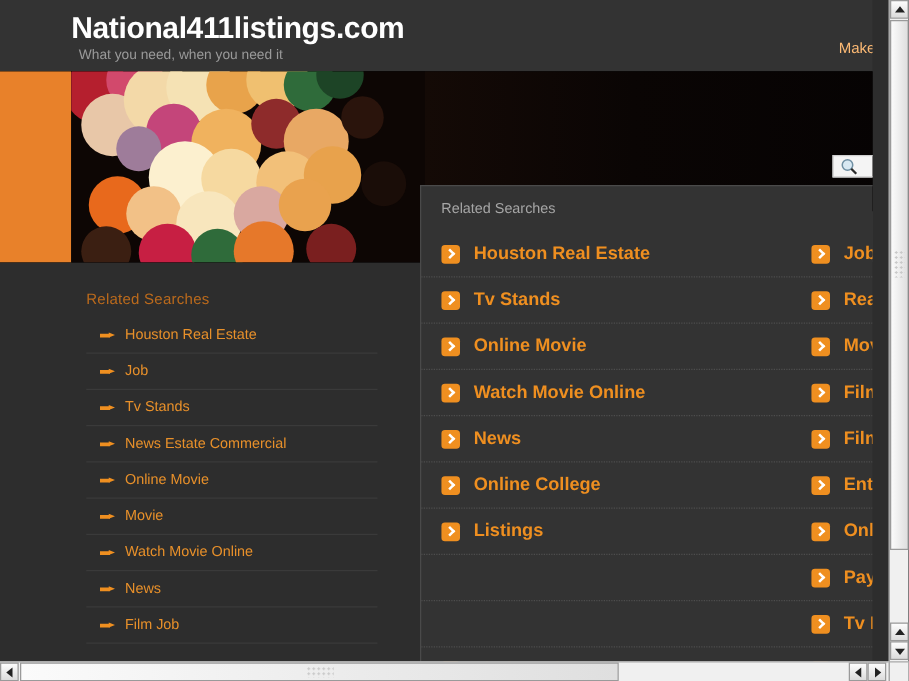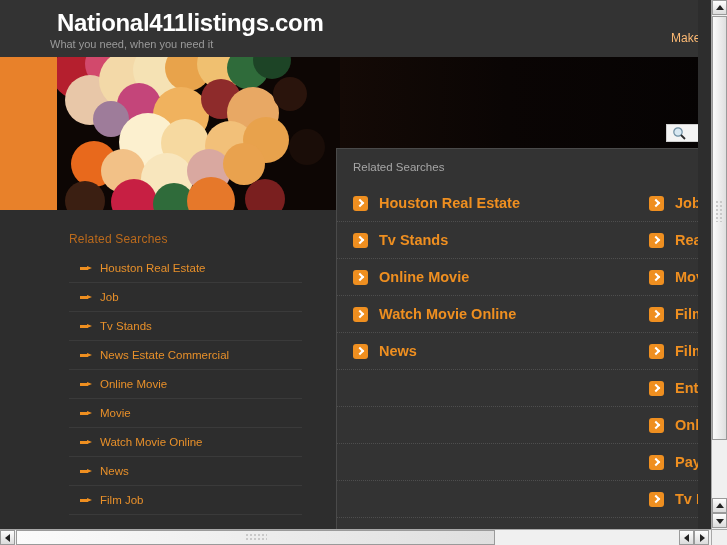--- a/index.html
+++ b/index.html
@@ -37,21 +37,21 @@
     position: absolute;
     left: 57px; top: 9px;
     color: #ffffff;
     font-size: 24px;
     font-weight: bold;
     letter-spacing: -0.3px;
     white-space: nowrap;
   }
   .site-tagline {
     position: absolute;
-    left: 50px; top: 38px;
+    left: 63px; top: 38px;
     color: #9a9a9a;
     font-size: 11px;
     white-space: nowrap;
   }
   .header-nav {
     position: absolute;
     right: 0px; top: 31px;
     width: 40px;
     overflow: hidden;
     color: #fdba74;
@@ -451,27 +451,35 @@
             <span class="sq-icon"></span>
             <span>News</span>
           </div>
           <div class="ov-cell right">
             <span class="sq-icon"></span>
             <span>Film Jo</span>
           </div>
         </div>
 
         <div class="overlay-row">
+          <div class="ov-cell left">
+            <span class="sq-icon"></span>
+            <span>Online College</span>
+          </div>
           <div class="ov-cell right">
             <span class="sq-icon"></span>
             <span>Enterta</span>
           </div>
         </div>
 
         <div class="overlay-row">
+          <div class="ov-cell left">
+            <span class="sq-icon"></span>
+            <span>Listings</span>
+          </div>
           <div class="ov-cell right">
             <span class="sq-icon"></span>
             <span>Online</span>
           </div>
         </div>
 
         <div class="overlay-row">
           <div class="ov-cell right">
             <span class="sq-icon"></span>
             <span>Payroll</span>

